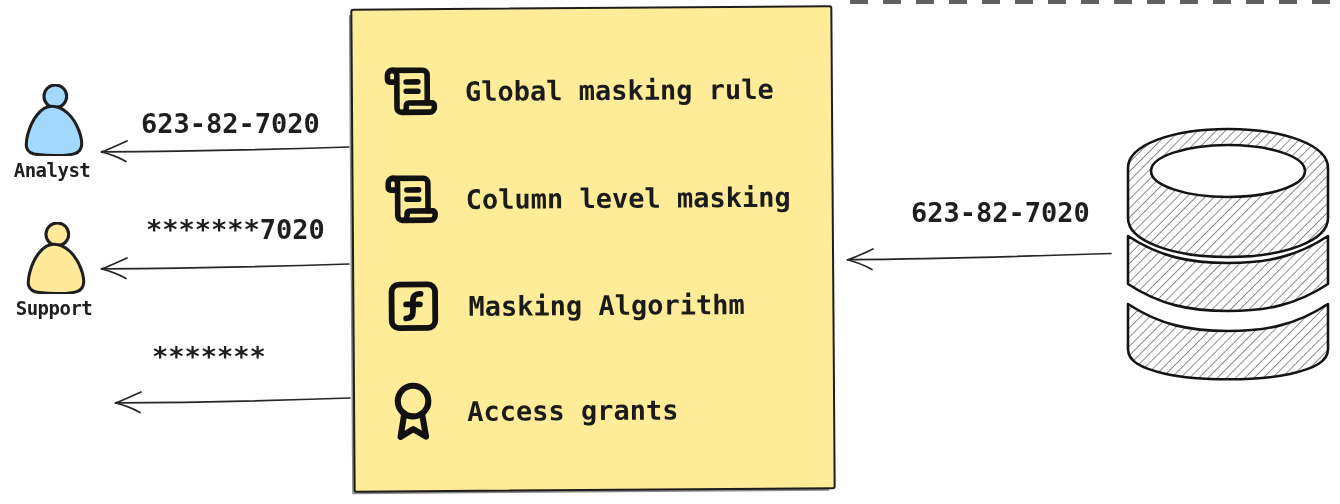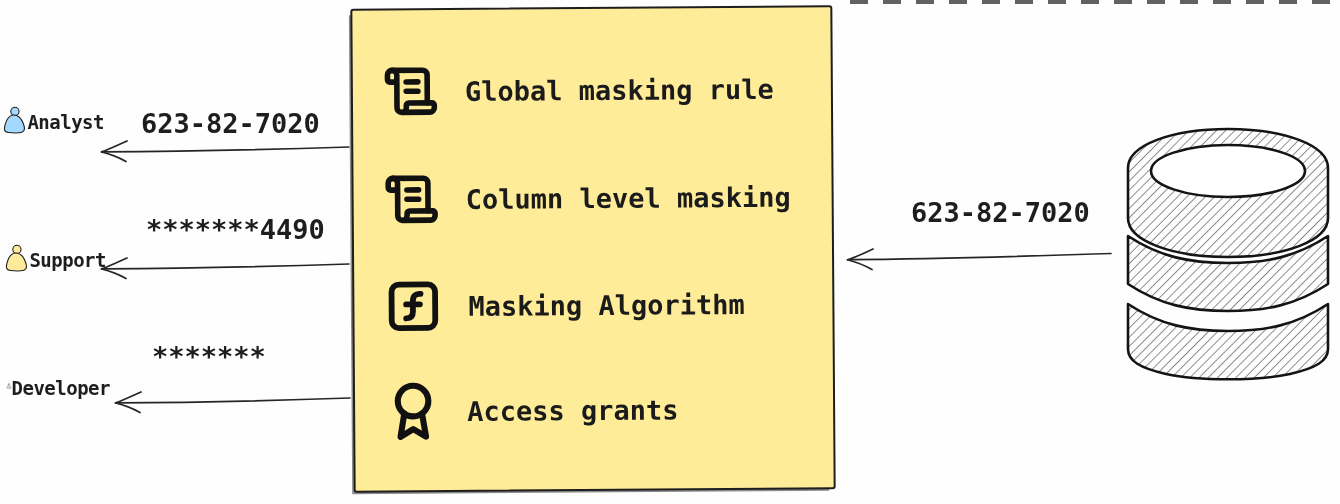--- a/index.html
+++ b/index.html
@@ -12,21 +12,21 @@
   .abs{position:absolute;}
 
   
   #top-dash{
     left:850px;top:0;width:490px;height:4px;
     background:repeating-linear-gradient(90deg,#3a3a3a 0 18px,transparent 18px 33px);
     opacity:.8;
   }
 
   
-  .persona{width:104px;display:flex;flex-direction:row;align-items:center;}
+  .persona{width:104px;display:flex;flex-direction:column;align-items:center;}
   .persona .plabel{
     margin-top:3px;font-size:19px;font-weight:700;letter-spacing:-0.5px;white-space:nowrap;
   }
   .masked-value{
     font-size:27px;font-weight:700;white-space:nowrap;letter-spacing:0;
   }
 
   
   .arrow svg{display:block;}
   .arrow path{stroke:#262626;stroke-width:1.7;fill:none;stroke-linecap:round;}
@@ -66,30 +66,23 @@
   </div>
 
   <div class="persona abs" style="left:2px;top:222px;align-items:center;">
     <svg class="person-svg" width="80" height="72" viewBox="0 0 80 76">
       <circle cx="43.5" cy="13" r="12" fill="#ffe99a"></circle>
       <path d="M 40,23.5 C 29,23.5 19,36 14.5,53 C 11.5,64.5 11,73 25,74.5 C 38,76 56,76 64,73.5 C 74,70.5 72,59 68.5,49.5 C 63,34.5 52,23.5 40,23.5 Z" fill="#ffe99a"></path>
     </svg>
     <div class="plabel">Support</div>
   </div>
 
-  <div class="persona abs" style="left:6px;top:350px;">
-    <svg class="person-svg" width="80" height="72" viewBox="0 0 80 76">
-      <circle cx="43.5" cy="13" r="12" fill="#ced4da"></circle>
-      <path d="M 40,23.5 C 29,23.5 19,36 14.5,53 C 11.5,64.5 11,73 25,74.5 C 38,76 56,76 64,73.5 C 74,70.5 72,59 68.5,49.5 C 63,34.5 52,23.5 40,23.5 Z" fill="#ced4da"></path>
-    </svg>
-    <div class="plabel">Developer</div>
-  </div>
 
   <div class="masked-value abs" style="left:141px;top:108px;">623-82-7020</div>
-  <div class="masked-value abs" style="left:146px;top:214px;">*******4490</div>
+  <div class="masked-value abs" style="left:146px;top:214px;">*******7020</div>
   <div class="masked-value abs" style="left:152px;top:341px;">*******</div>
 
   <div class="arrow abs" style="left:94px;top:138px;">
     <svg width="258" height="26" viewBox="0 0 258 26">
       <path d="M 255,9 C 180,11.5 95,13.5 9,13.8"></path>
       <path d="M 33,3 C 23,7.5 15,11.5 7.5,13.9"></path>
       <path d="M 32,23.5 C 23,18.5 15,15.8 7.5,13.9"></path>
     </svg>
   </div>
   <div class="arrow abs" style="left:94px;top:255px;">

